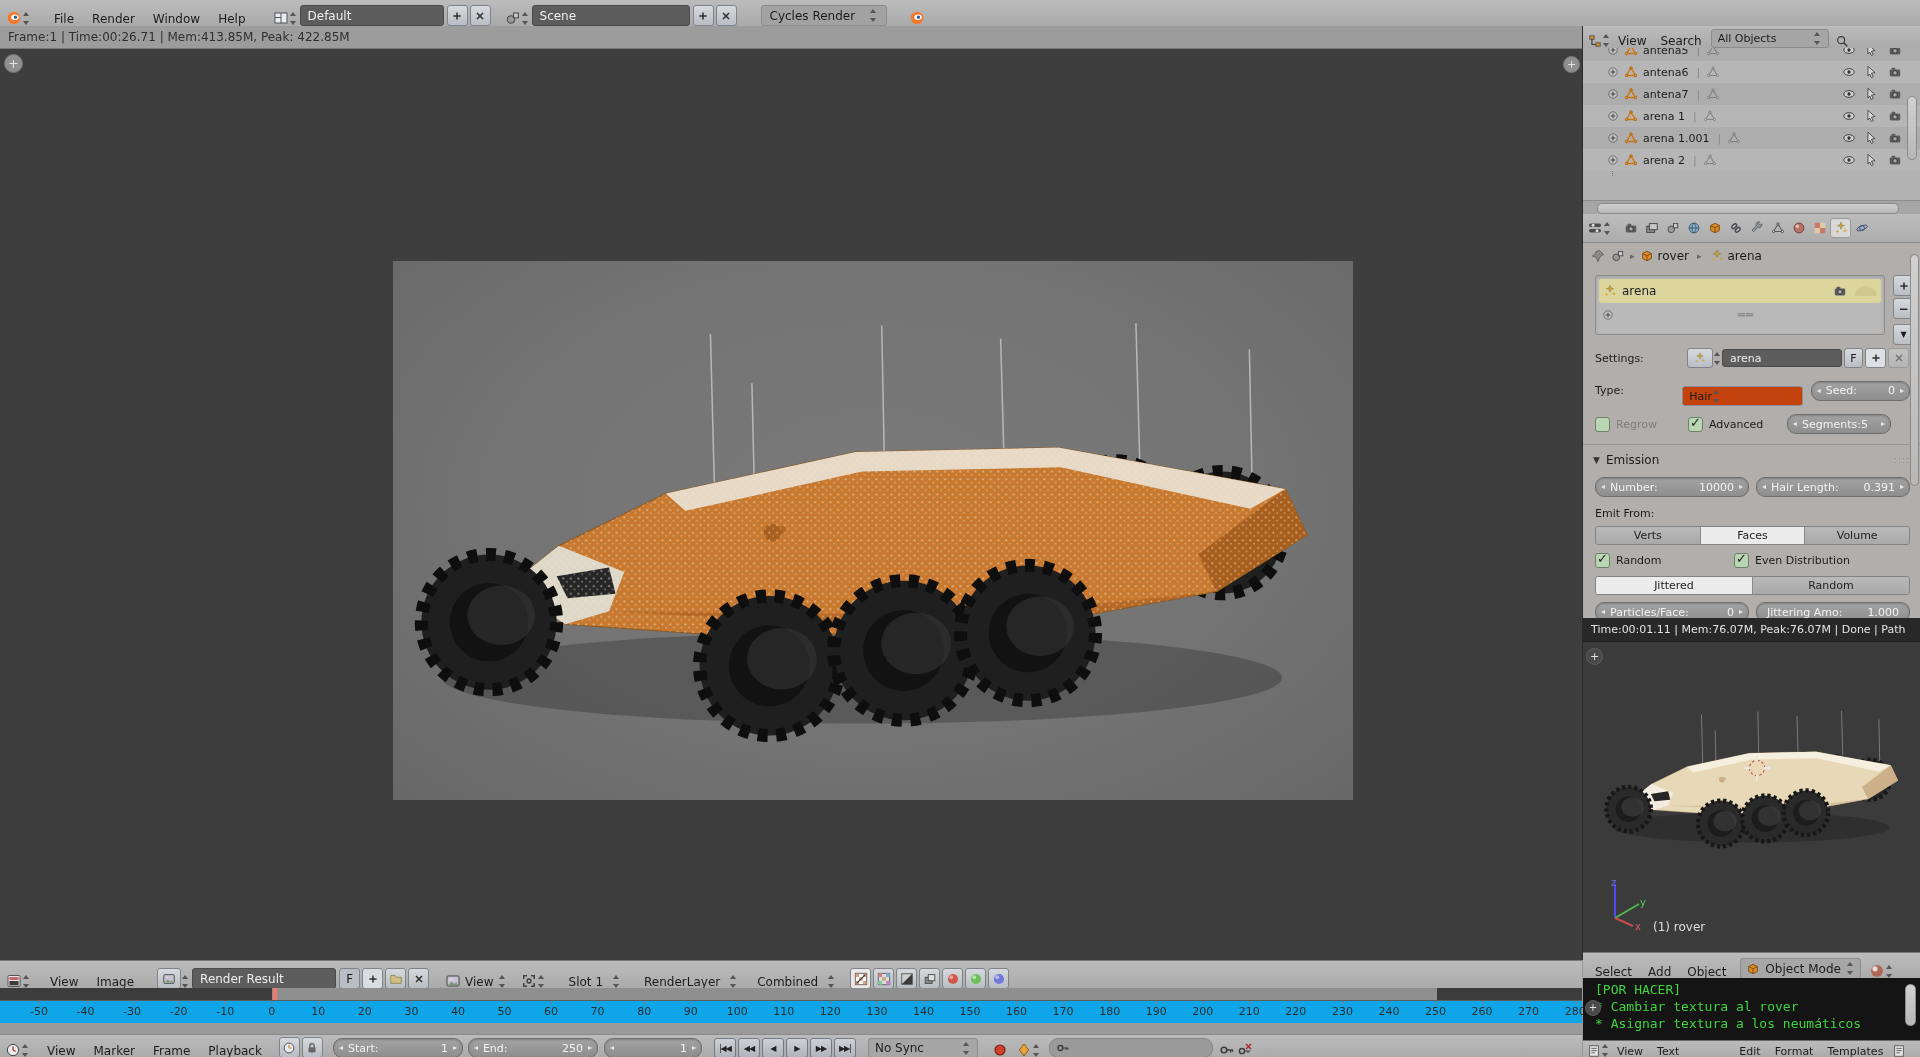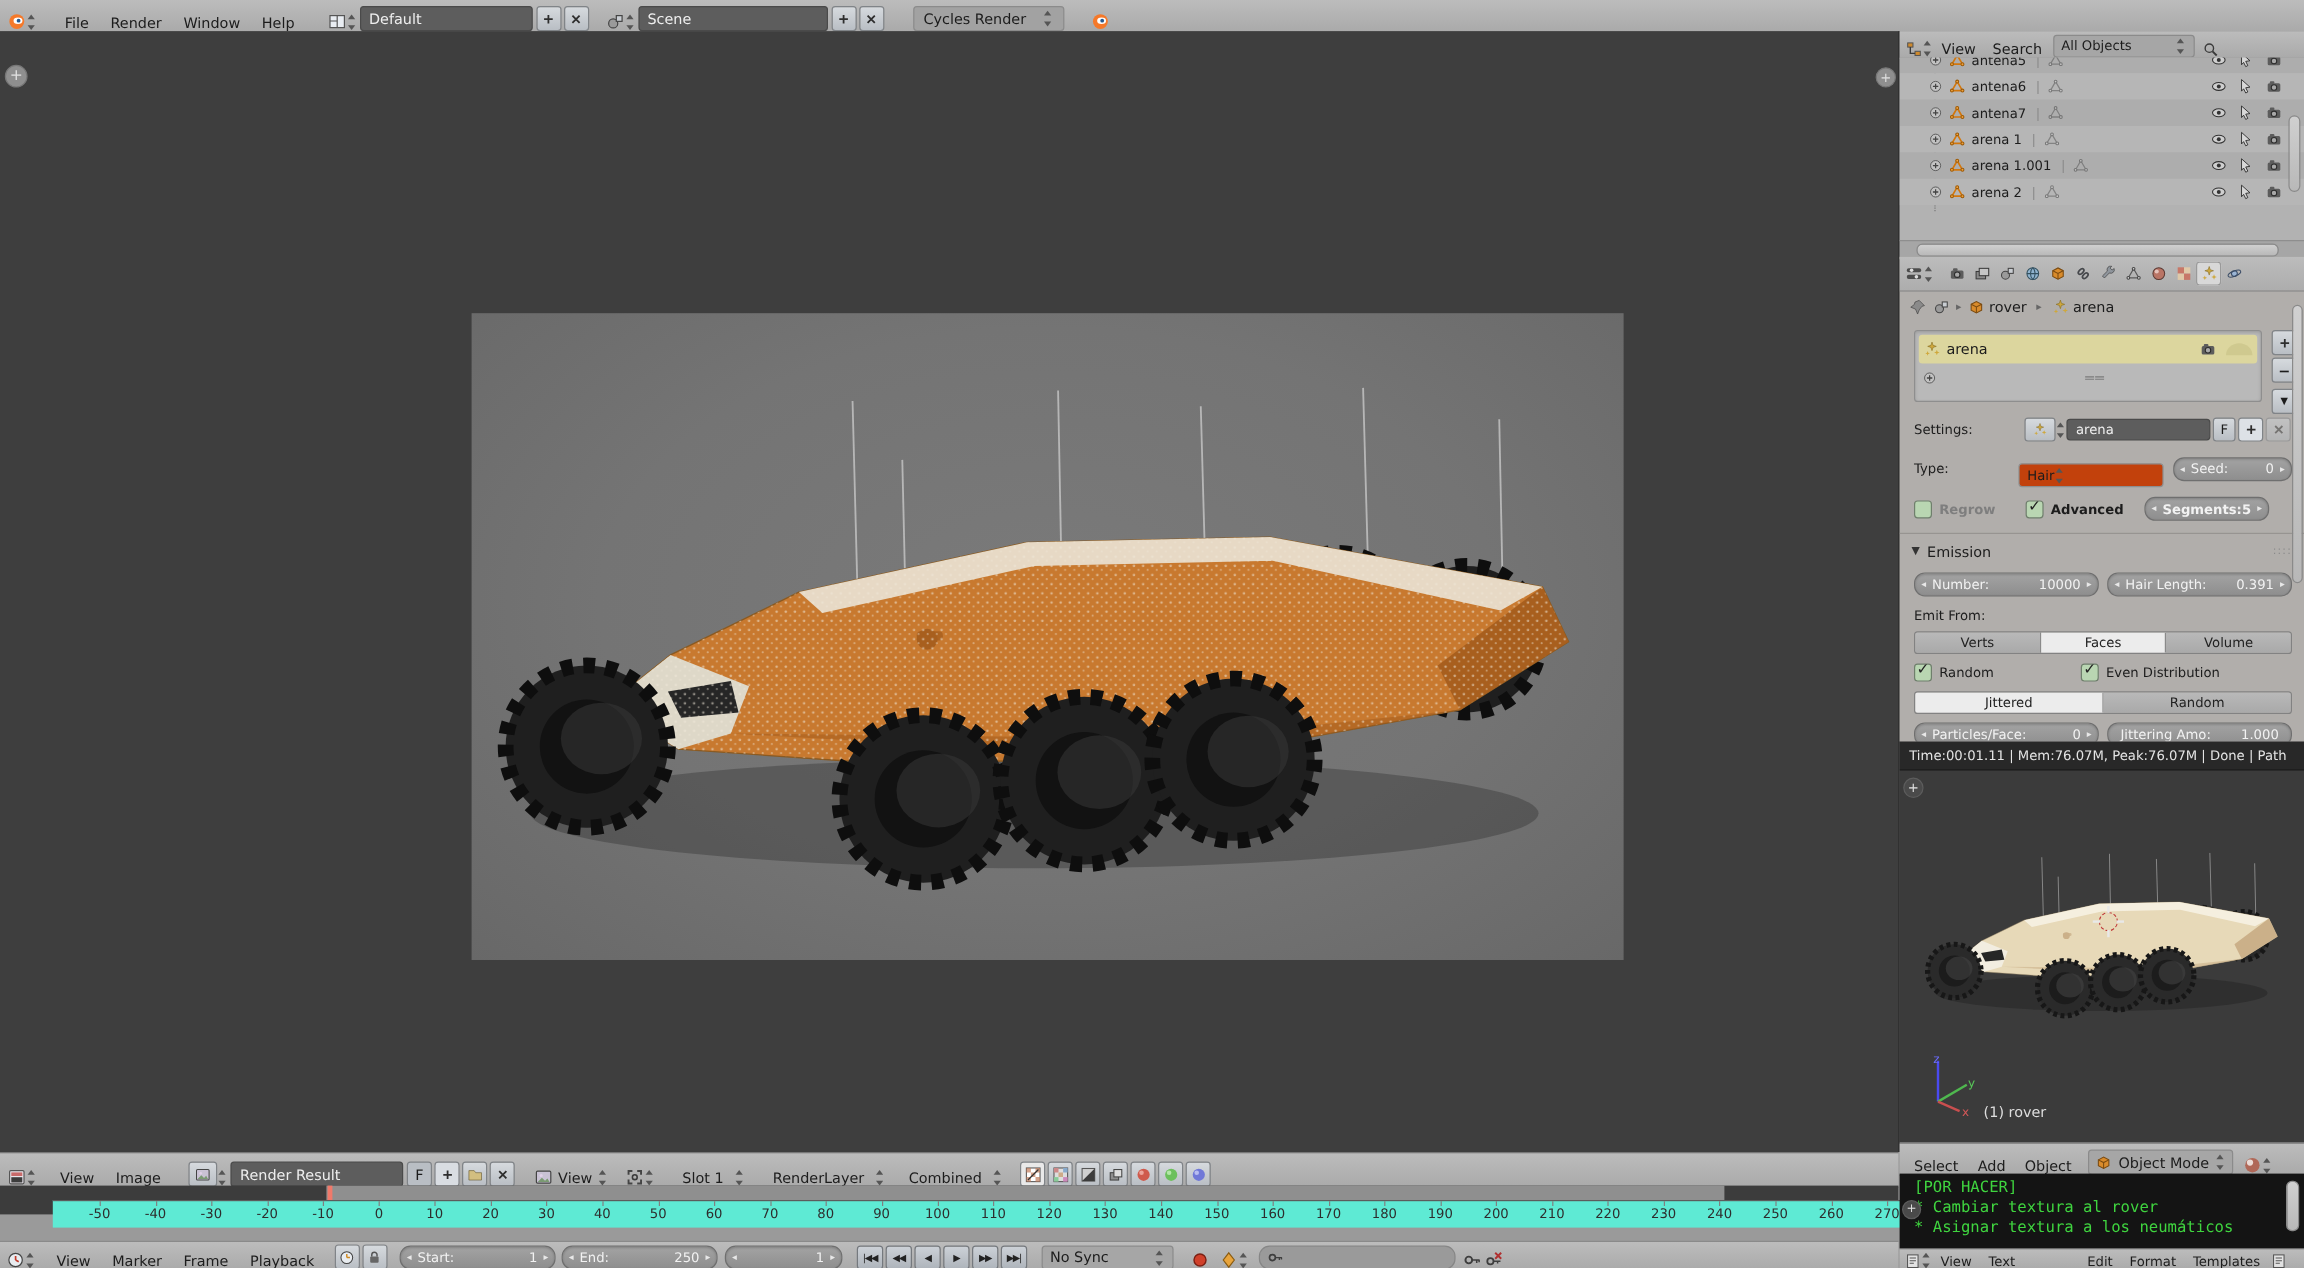--- a/index.html
+++ b/index.html
@@ -115,20 +115,23 @@
       <span class="ic"><svg viewBox="0 0 16 16">
             <circle cx="8" cy="8" r="6.2" fill="#f5792a"></circle>
             <ellipse cx="9" cy="7.2" rx="3.7" ry="2.7" fill="#fff"></ellipse>
             <circle cx="9.5" cy="7.2" r="1.6" fill="#24588f"></circle>
           </svg></span>
     </div>
   </div>
 
   <div class="abs" style="left:0;top:26px;width:1582px;height:934px;background:#3e3e3e;border-right:1px solid #2a2a2a;">
 
+    <div class="abs" style="left:0;top:0;width:100%;height:22px;background:#9c9c9c;border-bottom:1px solid #777;display:flex;align-items:center;">
+      <span style="margin-left:8px;color:#2f2f2f;">Frame:1 | Time:00:26.71 | Mem:413.85M, Peak: 422.85M</span>
+    </div>
     <div class="abs plushandle" style="left:4px;top:28px;">+</div>
 
     <div class="abs" style="left:393px;top:235px;width:960px;height:539px;background:radial-gradient(ellipse at 50% 45%, #7a7a7a 0%, #747474 55%, #686868 100%);">
       <svg id="rover-main" viewBox="0 0 880 420" style="position:absolute;left:0;top:0;width:960px;height:539px;">
           <defs>
             <pattern id="spkrover-main" width="7" height="7" patternUnits="userSpaceOnUse">
               <circle cx="2" cy="2" r="1" fill="#efe7d8"></circle>
               <circle cx="5.4" cy="5" r=".8" fill="#efe7d8" opacity=".8"></circle>
             </pattern>
           </defs>
@@ -287,21 +290,21 @@
               <circle cx="6" cy="6" r="2.2" fill="#c4c8f4" opacity=".85"></circle>
             </svg></span>
         </span>
     </div>
   </div>
 
   <div class="abs" style="left:0;top:988px;width:1582px;height:24px;background:#3c3c3c;">
     <div class="abs" style="left:272px;top:0;width:1165px;height:24px;background:#8f8f8f;"></div>
     <div class="abs" style="left: 273px; top: 0px; width: 4px; height: 24px; background: rgb(240, 121, 106);" id="framemarker"></div>
   </div>
-  <div class="abs" style="left:0;top:1000px;width:1582px;height:22px;background:#5eead4;border-top:1px solid #5c5c5c;margin-left:44px;" id="ruler">
+  <div class="abs" style="left:0;top:1000px;width:1582px;height:22px;background:#0ea5e9;border-top:1px solid #5c5c5c;" id="ruler">
     <span><span class="tick" style="left: 39px;">-50</span><span class="tick" style="left: 85.55px;">-40</span><span class="tick" style="left: 132.1px;">-30</span><span class="tick" style="left: 178.65px;">-20</span><span class="tick" style="left: 225.2px;">-10</span><span class="tick" style="left: 271.75px;">0</span><span class="tick" style="left: 318.3px;">10</span><span class="tick" style="left: 364.85px;">20</span><span class="tick" style="left: 411.4px;">30</span><span class="tick" style="left: 457.95px;">40</span><span class="tick" style="left: 504.5px;">50</span><span class="tick" style="left: 551.05px;">60</span><span class="tick" style="left: 597.6px;">70</span><span class="tick" style="left: 644.15px;">80</span><span class="tick" style="left: 690.7px;">90</span><span class="tick" style="left: 737.25px;">100</span><span class="tick" style="left: 783.8px;">110</span><span class="tick" style="left: 830.35px;">120</span><span class="tick" style="left: 876.9px;">130</span><span class="tick" style="left: 923.45px;">140</span><span class="tick" style="left: 970px;">150</span><span class="tick" style="left: 1016.55px;">160</span><span class="tick" style="left: 1063.1px;">170</span><span class="tick" style="left: 1109.65px;">180</span><span class="tick" style="left: 1156.2px;">190</span><span class="tick" style="left: 1202.75px;">200</span><span class="tick" style="left: 1249.3px;">210</span><span class="tick" style="left: 1295.85px;">220</span><span class="tick" style="left: 1342.4px;">230</span><span class="tick" style="left: 1388.95px;">240</span><span class="tick" style="left: 1435.5px;">250</span><span class="tick" style="left: 1482.05px;">260</span><span class="tick" style="left: 1528.6px;">270</span><span class="tick" style="left: 1575.15px;">280</span></span>
   </div>
   <div class="abs hdr" style="left:0;top:1034px;width:1582px;height:23px;border-top:1px solid #8a8a8a;">
     <div class="menubar" style="padding-left:5px;">
       <span class="ic"><svg viewBox="0 0 16 16">
             <circle cx="8" cy="8" r="5.6" fill="#e8ecf0" stroke="#444"></circle>
             <path d="M8 8V4.6M8 8l2.6 1.4" stroke="#c23a2a" stroke-width="1.4"></path>
           </svg></span>
       <span class="stp"></span>
       <span style="width:8px;"></span>
@@ -797,21 +800,21 @@
         <span style="font-size:11px;">Hair</span>
           <span class="stp"></span>
       </span>
       <span class="numfield" style="width:92px;margin-left:8px;">
         <span class="arr">◂</span>
           <span class="lbl">Seed:</span>
           <span class="val">0</span>
           <span class="arr">▸</span>
       </span>
     </div>
-    <div style="display:flex;align-items:center;margin:8px 10px 0 12px;font-weight:bold;">
+    <div style="display:flex;align-items:center;margin:8px 10px 0 12px;">
       <span class="cb"></span>
       <span class="cblbl" style="color:#7e7e7e;width:72px;">Regrow</span>
       <span class="cb on"></span>
       <span class="cblbl" style="width:78px;">Advanced</span>
       <span class="numfield" style="width:92px;">
         <span class="arr">◂</span>
           <span class="lbl">Segments:5</span>
           <span class="arr">▸</span>
       </span>
     </div>

